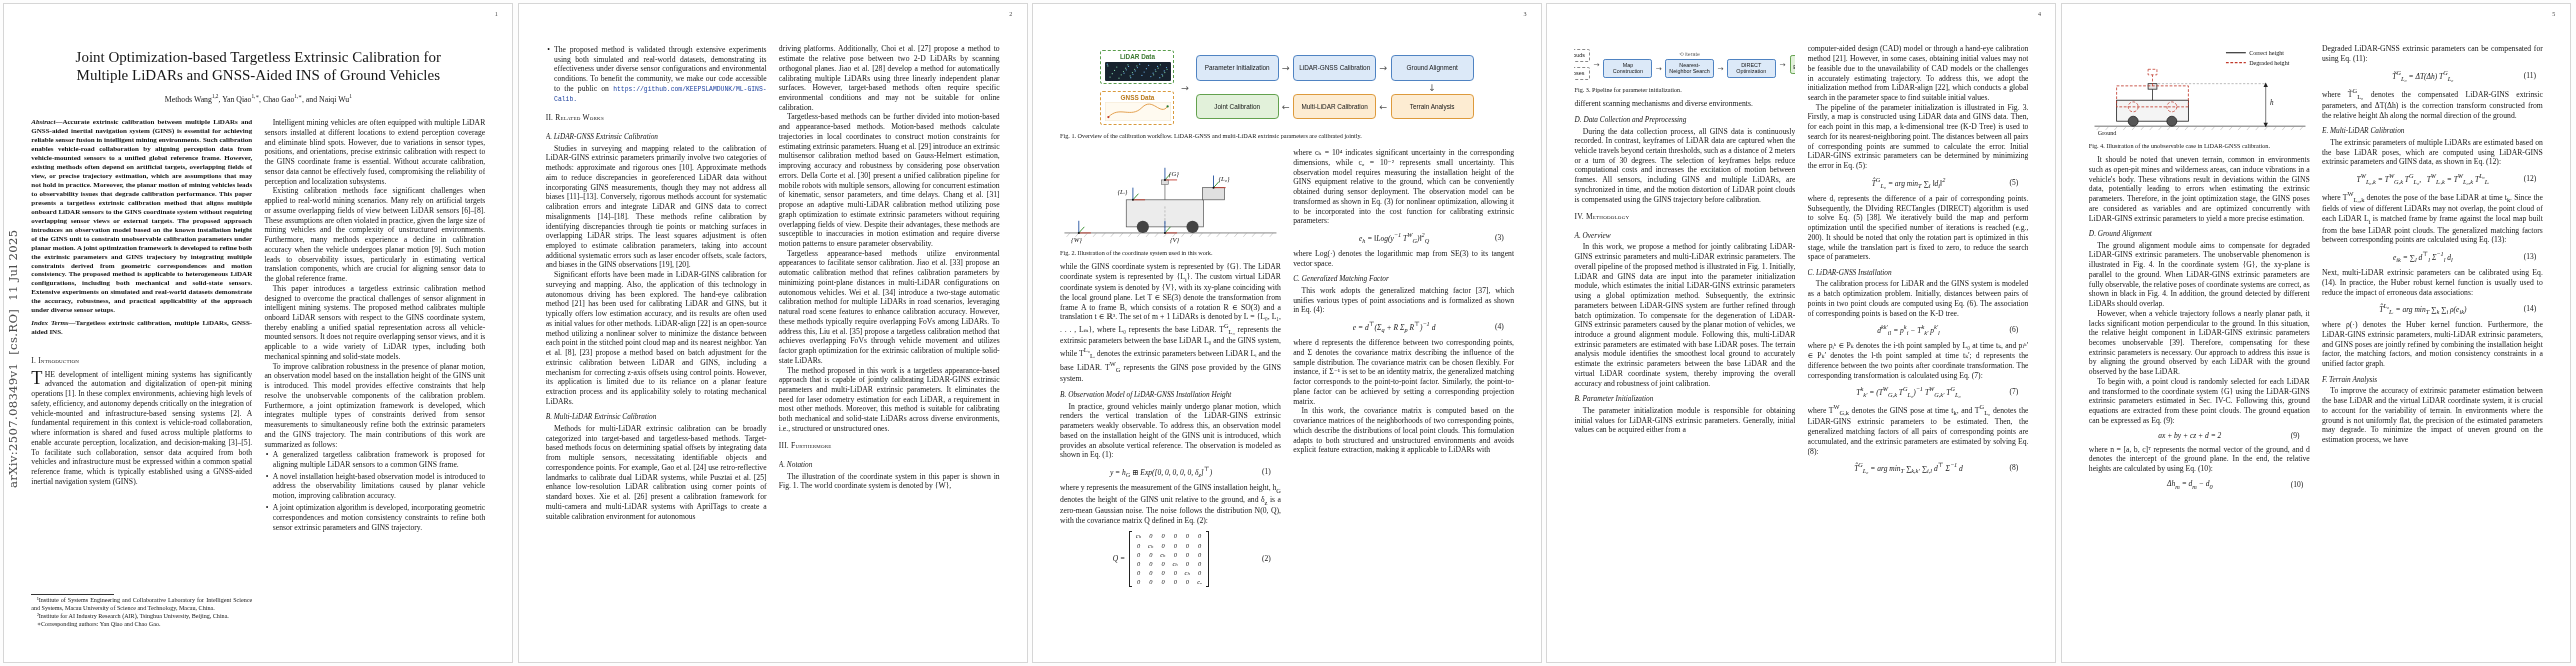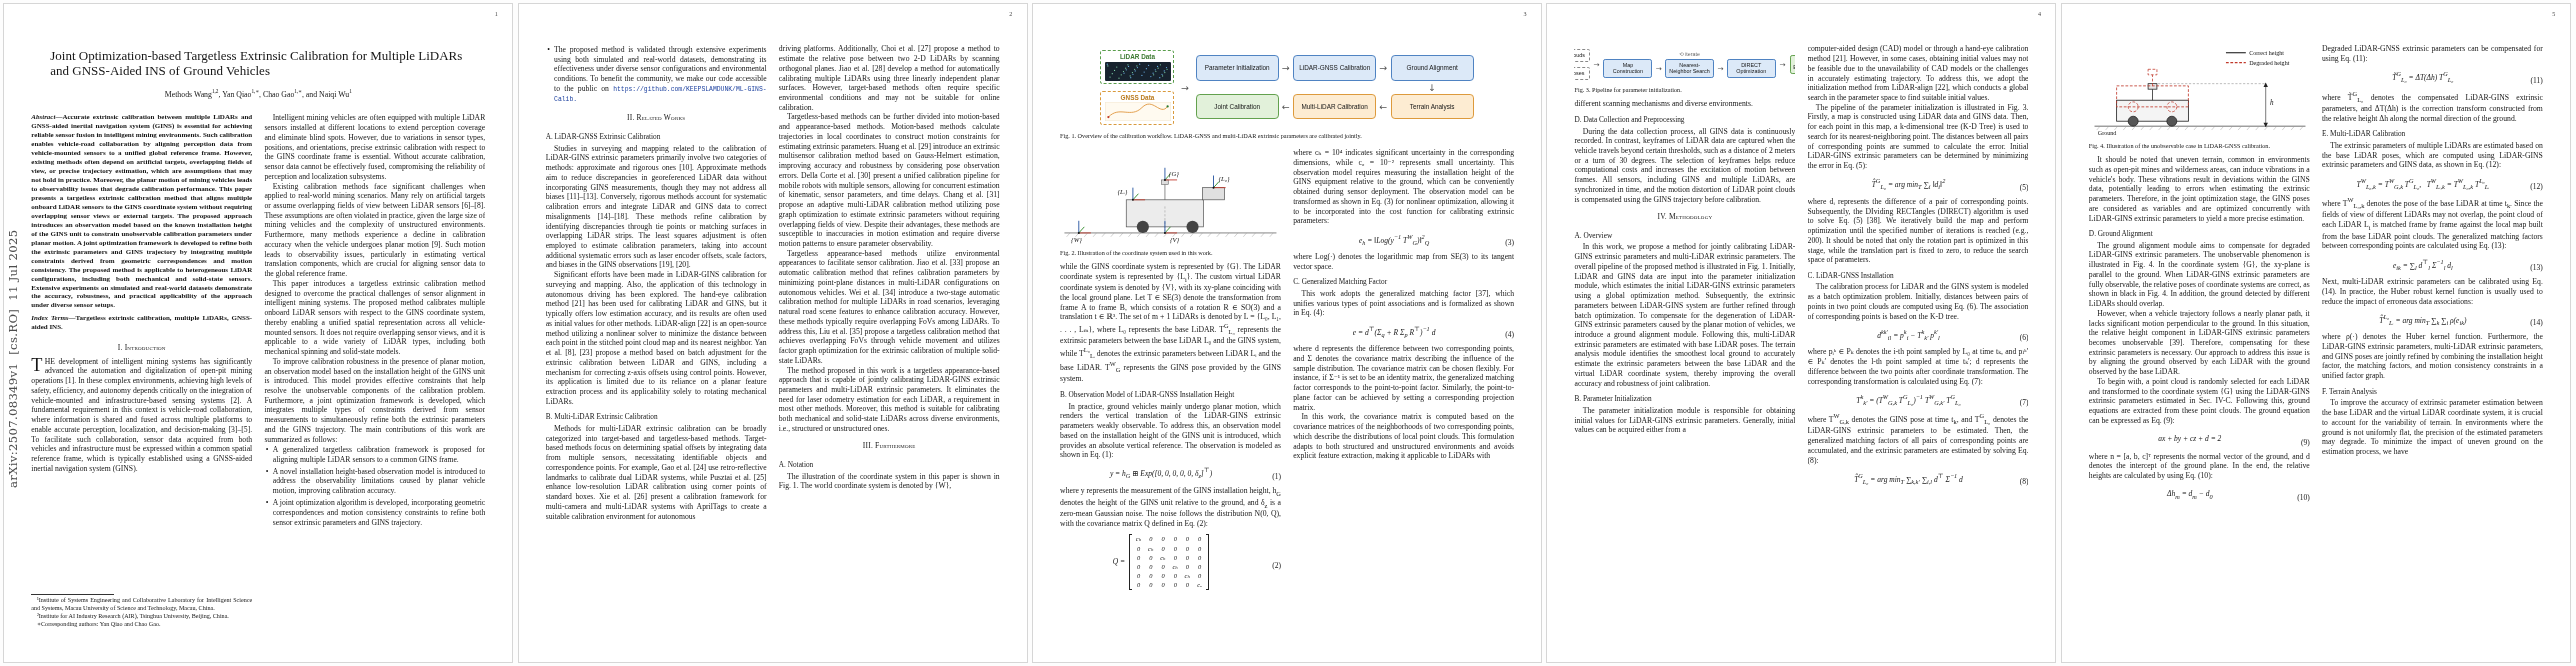--- a/index.html
+++ b/index.html
@@ -5,42 +5,42 @@
   * { margin:0; padding:0; box-sizing:border-box; }
   html,body { width:2576px; height:667px; overflow:hidden; background:#ffffff;
     font-family:"Liberation Serif","DejaVu Serif","DejaVu Sans",serif; color:#161616; }
   .canvas { position:relative; width:2576px; height:667px; display:flex; gap:4.4px; padding:3.3px; background:#fdfdfd; }
   .page { position:relative; width:510px; height:660px; background:#ffffff; border:0.6px solid #d6d6d6;
     padding:40px 27px 34px; overflow:hidden; display:flex; flex-direction:column; }
   .pageno { position:absolute; top:6.7px; right:14.5px; font-size:6.1px; color:#444; }
   .watermark { position:absolute; top:484px; left:2.2px; transform-origin:0 0; transform:rotate(-90deg);
     font-size:11.7px; color:#4d4d4d; white-space:pre; letter-spacing:0.3px; font-family:"DejaVu Serif",serif; }
   .titleblock { flex:none; }
-  .title { font-size:13px; line-height:1.22; text-align:left; margin:3.3px 19px 9px; font-weight:normal; }
+  .title { font-size:15px; line-height:1.22; text-align:center; margin:3.3px 19px 9px; font-weight:normal; }
   .authors { text-align:center; font-size:7.8px; margin-bottom:14.5px; }
   .authors sup { font-size:5.3px; }
   .cols { flex:1; display:flex; gap:12.2px; min-height:0; }
   .col { width:calc((100% - 12.2px)/2); display:flex; flex-direction:column; overflow:hidden; }
   .fullblocks { flex:none; margin-bottom:3.3px; }
   .para { font-size:7.7px; line-height:1.265; text-align:justify; text-indent:8.3px; }
   .para.noindent { text-indent:0; }
   .dropcap { float:left; font-size:18.3px; line-height:15px; padding:1.7px 2.2px 0 0; }
   .abstract { font-size:7px; font-weight:bold; line-height:1.28; text-align:justify; margin-bottom:3.9px; }
   .abstract .lead { font-style:italic; }
-  .indexterms { font-size:7px; font-weight:bold; line-height:1.28; text-align:justify; margin-bottom:4px; }
+  .indexterms { font-size:7px; font-weight:bold; line-height:1.28; text-align:justify; margin-bottom:12px; }
   .indexterms .lead { font-style:italic; }
-  .section { font-size:7.5px; font-variant:small-caps; text-align:center; margin:7.2px 0 4.4px; letter-spacing:0.2px; }
-  .subsection { font-size:7.3px; margin:5.6px 0 2.8px; }
+  .section { font-size:7.5px; font-variant:small-caps; margin:7.2px 0 4.4px; letter-spacing:0.2px; }
+  .subsection { font-size:7.3px; font-style:italic; margin:5.6px 0 2.8px; }
   .bullet { display:flex; gap:2.8px; margin:0.6px 0 1.7px; font-size:7.7px; line-height:1.265; }
   .bmark { width:5.6px; flex:none; text-align:center; }
   .btext { flex:1; text-align:justify; }
   .urllink { font-family:"Liberation Mono","DejaVu Sans Mono",monospace; font-size:6.4px; color:#1a3f9e; }
   .eq { display:flex; align-items:center; margin:5px 0; font-size:7.5px; }
   .eqbody { flex:1; text-align:center; font-style:italic; }
-  .eqnum { width:19px; text-align:right; font-style:normal;margin-top:7px; }
+  .eqnum { width:19px; text-align:left; font-style:normal; }
   .eqbody.mx { display:inline-flex; align-items:center; justify-content:center; gap:3.9px; }
   .mxlhs { font-style:italic; }
   .mwrap { display:inline-flex; align-items:stretch; }
   .brk { width:3.3px; }
   .brk.l { border-left:0.8px solid #222; border-top:0.8px solid #222; border-bottom:0.8px solid #222; }
   .brk.r { border-right:0.8px solid #222; border-top:0.8px solid #222; border-bottom:0.8px solid #222; }
   .mgrid { display:grid; grid-template-columns:repeat(6,1fr); column-gap:5px; row-gap:1.1px; padding:1.7px 2.8px;
     font-size:6.4px; font-style:italic; }
   .mcell { text-align:center; min-width:7.2px; font-style:italic; }
   .caption { font-size:6.2px; line-height:1.3; margin:1.7px 0 5px; }

